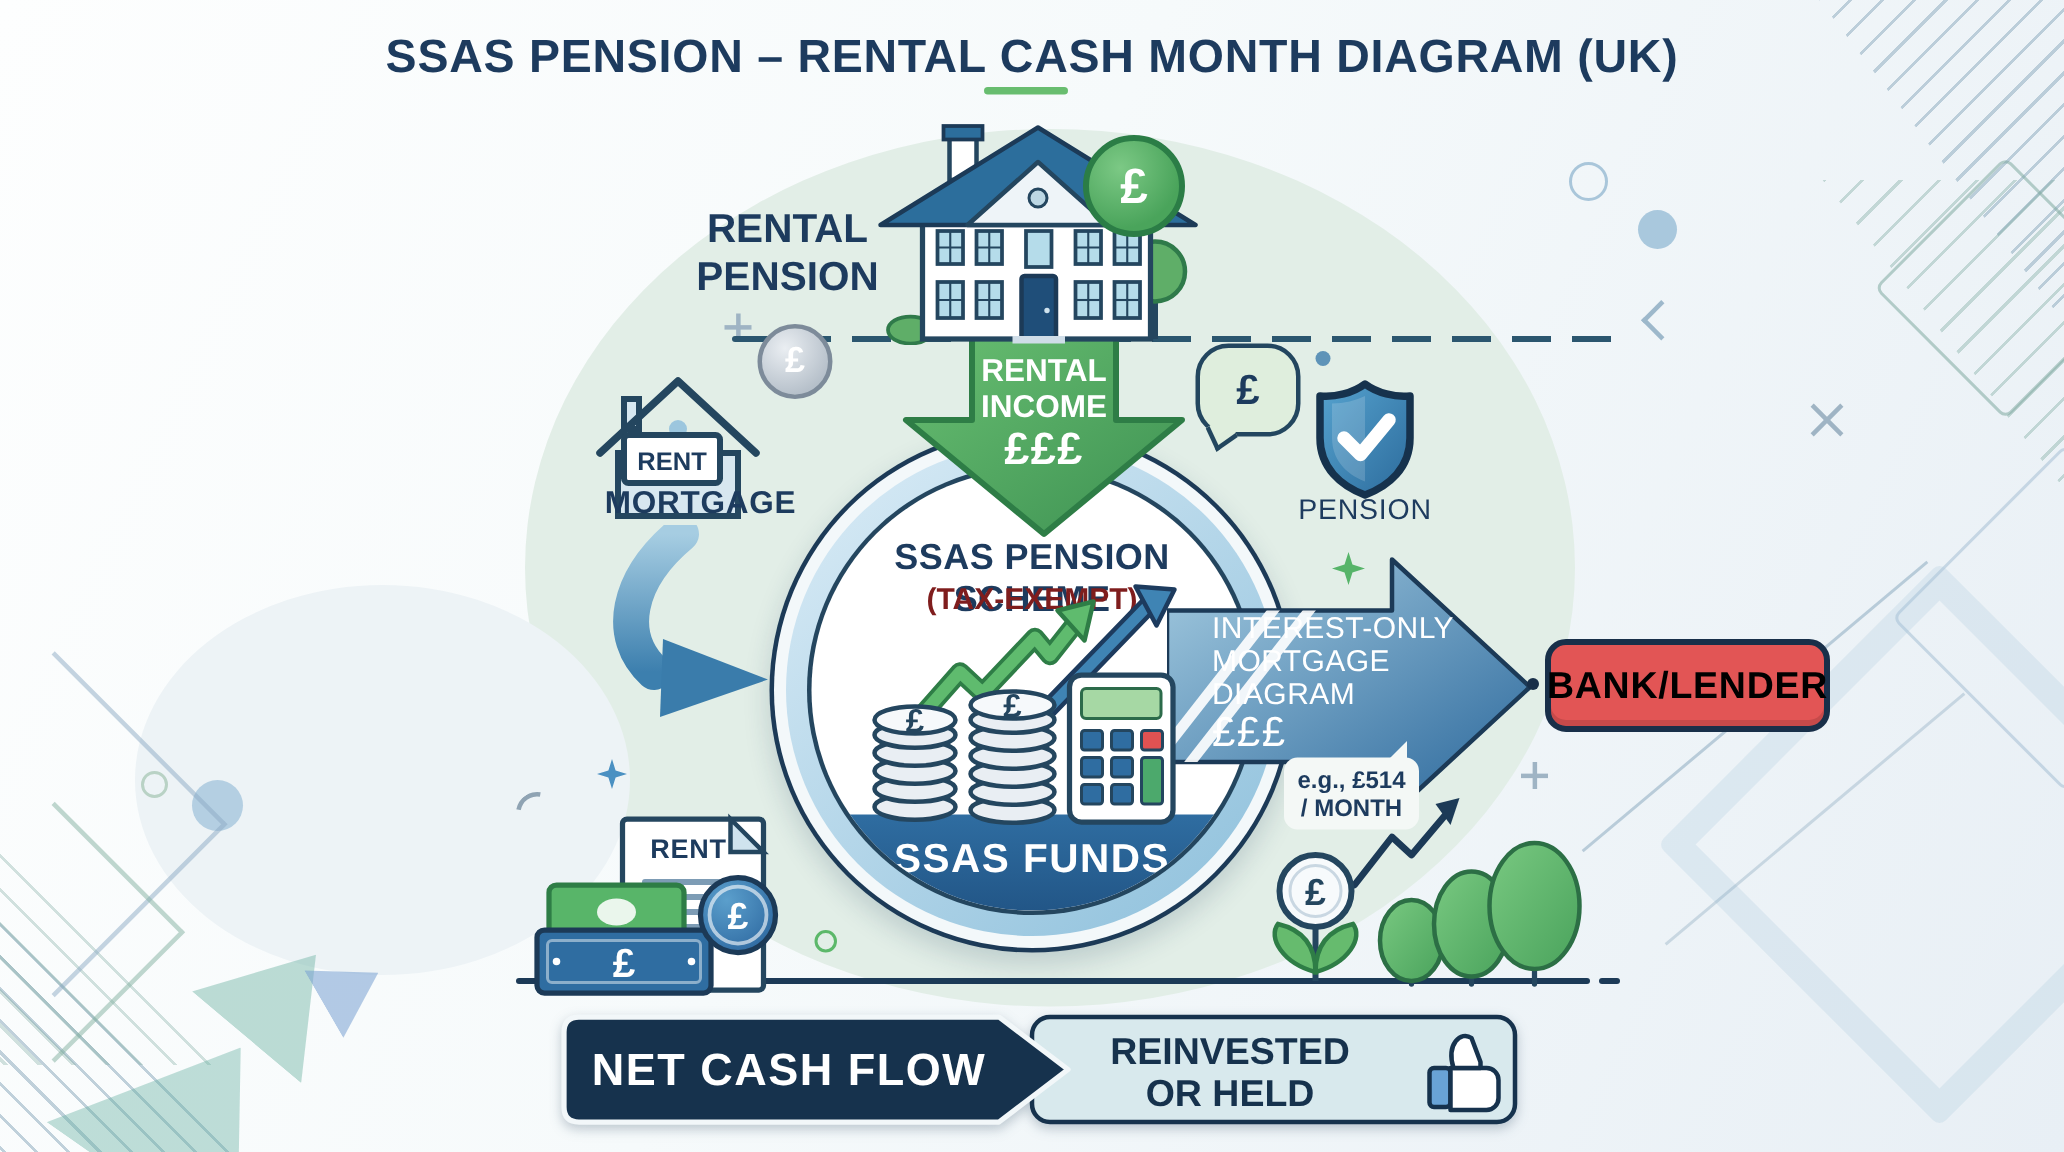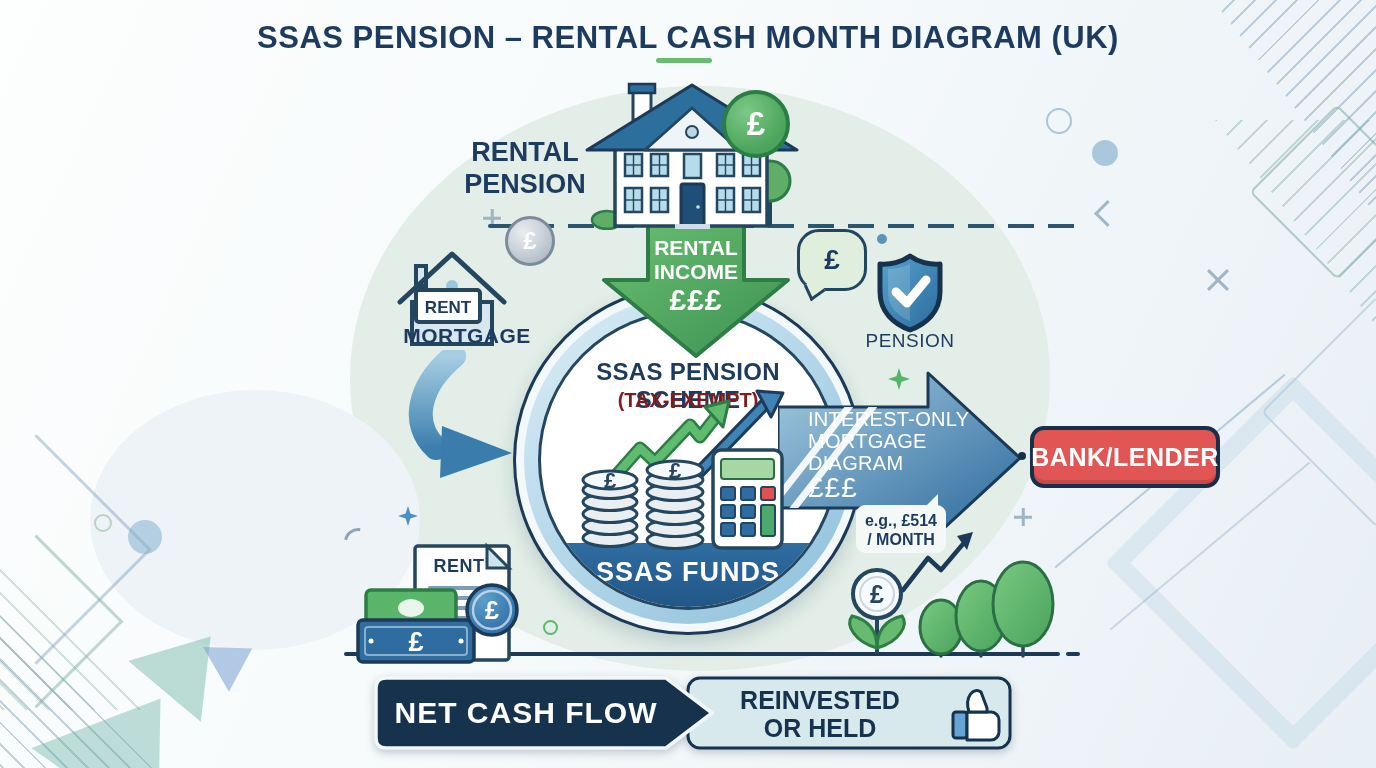--- a/index.html
+++ b/index.html
@@ -115,21 +115,21 @@
   #income-text .big{font-size:30px;line-height:32px;letter-spacing:1px;}
 
   
   #big-arrow{left:778px;top:365px;width:250px;height:190px;z-index:3;}
   #arrow-text{left:808px;top:408px;width:200px;text-align:left;color:#fff;font-weight:normal;font-size:20px;line-height:22px;letter-spacing:.3px;z-index:6;}
   #arrow-text .big{font-size:28px;line-height:28px;letter-spacing:1px;}
   #note-bubble{left:856px;top:505px;width:90px;height:48px;background:#f4f8f6;border-radius:9px;z-index:6;
     text-align:center;font-size:16px;line-height:19px;font-weight:bold;color:#1d3b5e;padding-top:6px;box-sizing:border-box;}
   #note-bubble::before{content:"";position:absolute;right:8px;top:-11px;border-left:15px solid transparent;border-bottom:15px solid #f4f8f6;}
   #bank-pill{left:1030px;top:426px;width:182px;height:54px;background:#e25555;border:4px solid #182f49;border-radius:14px;
-    z-index:6;color:#ffffff;font-size:25px;font-weight:bold;letter-spacing:.5px;box-shadow:inset 0 -4px 0 rgba(0,0,0,.12);}
+    z-index:6;color:#000000;font-size:25px;font-weight:bold;letter-spacing:.5px;box-shadow:inset 0 -4px 0 rgba(0,0,0,.12);}
 
   
   #money-doc{left:340px;top:540px;width:235px;height:125px;z-index:4;}
   #plant-trees{left:835px;top:528px;width:230px;height:132px;z-index:4;}
 
   
   #banner{left:368px;top:670px;width:648px;height:84px;z-index:6;filter:drop-shadow(0 3px 4px rgba(20,50,80,.25));}
 </style>
 </head>
 <body>

